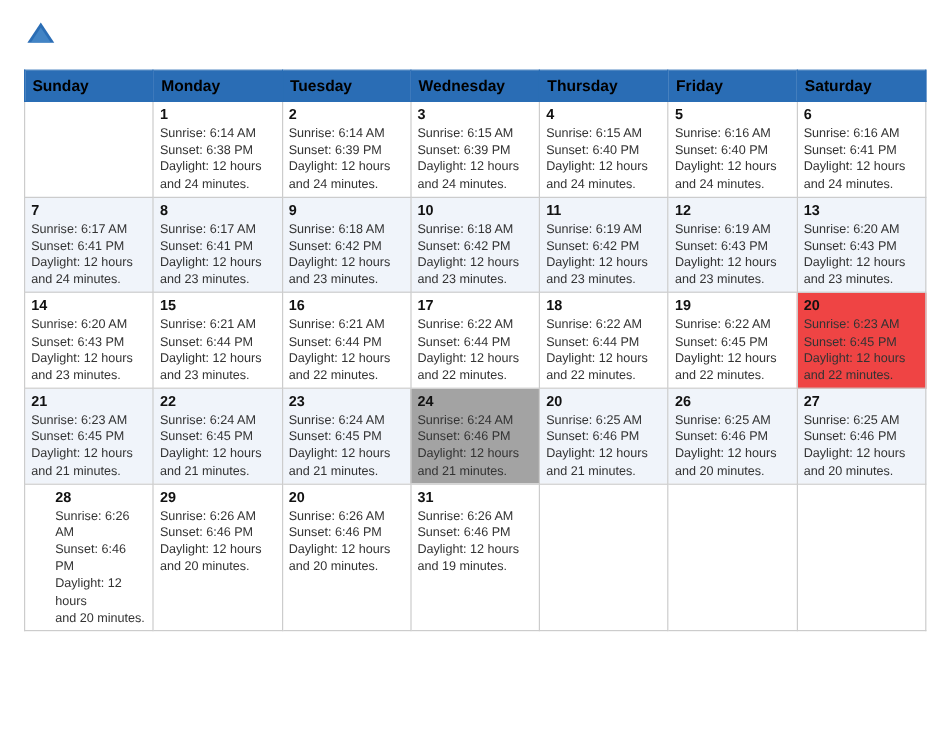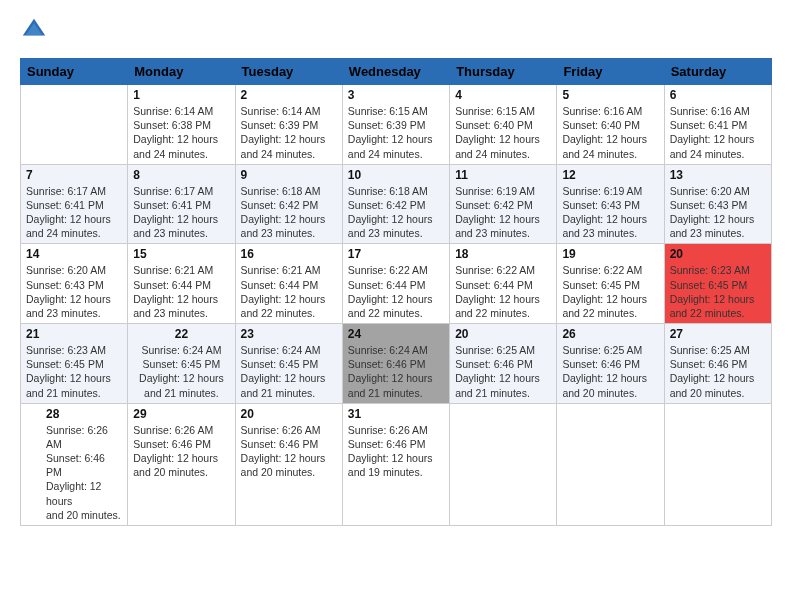--- a/index.html
+++ b/index.html
@@ -285,21 +285,21 @@
           </td>
         </tr>
         <tr>
           <td style="background-color: rgb(240, 244, 250);">
             <span class="day-num">21</span>
             <div class="day-detail" style="white-space: pre-line;">Sunrise: 6:23 AM
 Sunset: 6:45 PM
 Daylight: 12 hours
 and 21 minutes.</div>
           </td>
-          <td style="background-color: rgb(240, 244, 250); text-align: center;">
+          <td style="background-color: rgb(240, 244, 250);">
             <span class="day-num">22</span>
             <div class="day-detail" style="white-space: pre-line;">Sunrise: 6:24 AM
 Sunset: 6:45 PM
 Daylight: 12 hours
 and 21 minutes.</div>
           </td>
           <td style="background-color: rgb(240, 244, 250);">
             <span class="day-num">23</span>
             <div class="day-detail" style="white-space: pre-line;">Sunrise: 6:24 AM
 Sunset: 6:45 PM

